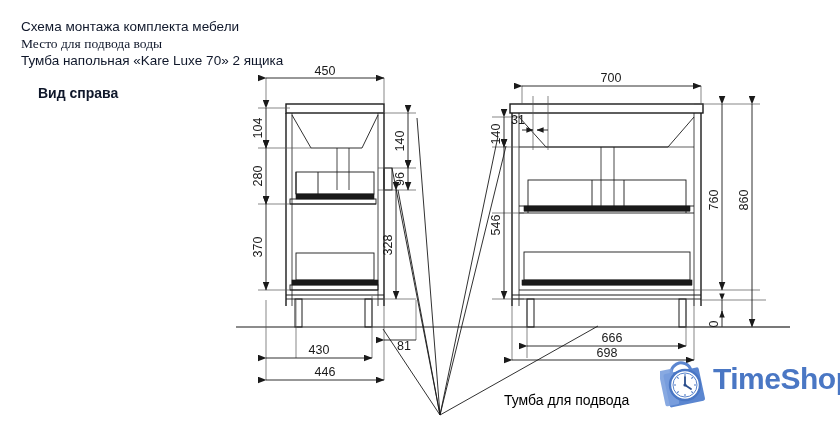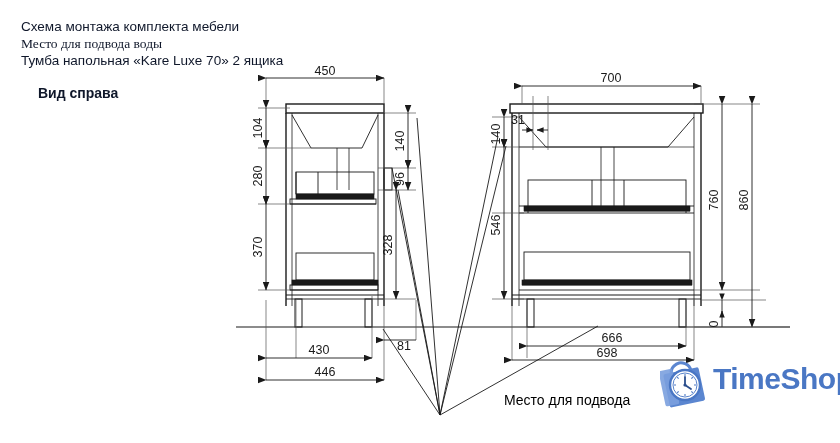--- a/index.html
+++ b/index.html
@@ -222,21 +222,21 @@
       <text x="500" y="134" text-anchor="middle" transform="rotate(-90 500 134)">140</text>
       <text x="500" y="225" text-anchor="middle" transform="rotate(-90 500 225)">546</text>
       <text x="718" y="200" text-anchor="middle" transform="rotate(-90 718 200)">760</text>
       <text x="748" y="200" text-anchor="middle" transform="rotate(-90 748 200)">860</text>
       <text x="718" y="324" text-anchor="middle" transform="rotate(-90 718 324)">0</text>
       <text x="612" y="342" text-anchor="middle">666</text>
       <text x="607" y="357" text-anchor="middle">698</text>
     </g>
   </svg>
 
-  <div id="t5">Место для подвода</div>
+  <div id="t5">Тумба для подвода</div>
 
   <div id="logo">
     <svg width="52" height="56" viewBox="0 0 52 56">
       <g transform="rotate(-12 26 28)">
         <rect x="6" y="12" width="36" height="34" rx="2" fill="#5b86d0"></rect>
         <path d="M14,14 C14,6 22,4 24,4 C26,4 34,6 34,14" fill="none" stroke="#5b86d0" stroke-width="3"></path>
         <rect x="2" y="8" width="14" height="36" rx="2" fill="#7ba0de" opacity="0.9"></rect>
       </g>
       <circle cx="25" cy="27" r="15" fill="#ffffff" stroke="#4a77c4" stroke-width="2.4"></circle>
       <circle cx="25" cy="27" r="12" fill="none" stroke="#4a77c4" stroke-width="0.9"></circle>

